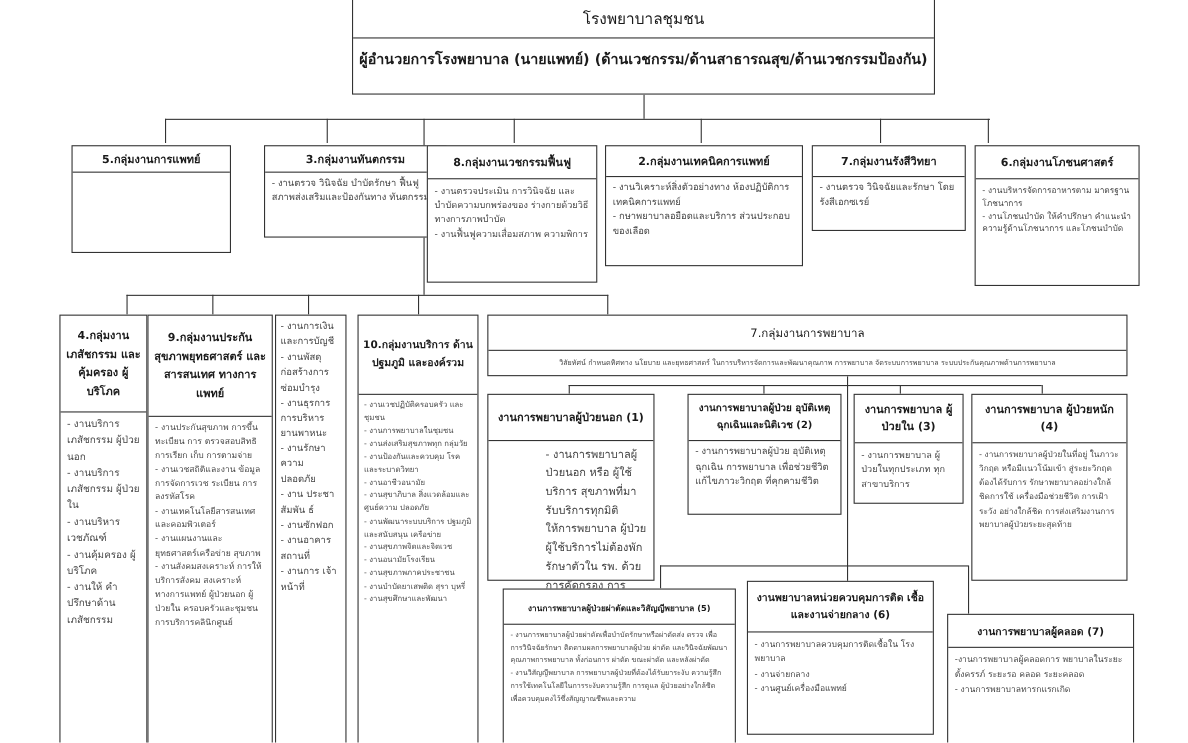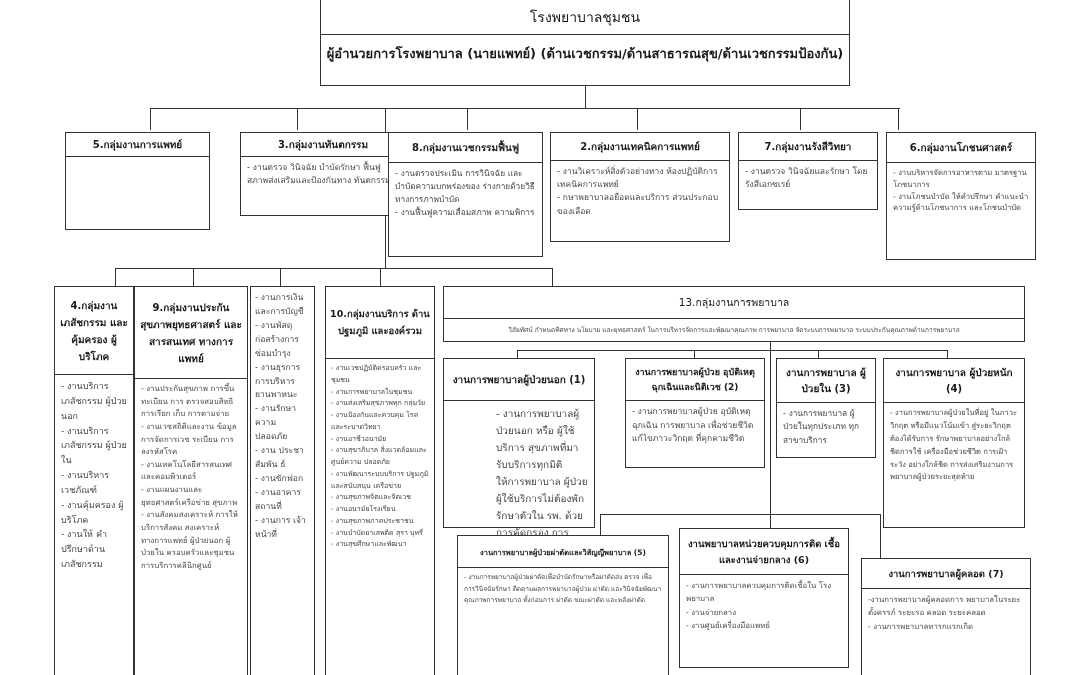--- a/index.html
+++ b/index.html
@@ -134,21 +134,21 @@
     <div>- งานพัฒนาระบบบริการ ปฐมภูมิและสนับสนุน เครือข่าย</div>
     <div>- งานสุขภาพจิตและจิตเวช</div>
     <div>- งานอนามัยโรงเรียน</div>
     <div>- งานสุขภาพภาคประชาชน</div>
     <div>- งานบำบัดยาเสพติด สุรา บุหรี่</div>
     <div>- งานสุขศึกษาและพัฒนา</div>
   </div>
 </div>
 
 <div class="box" style="left:443px;top:286px;width:582px;height:56px;">
-  <div class="hdr" style="height:32px;font-size:10.5px;font-weight:normal;">13.กลุ่มงานการพยาบาล</div>
+  <div class="hdr" style="height:32px;font-size:10.5px;font-weight:normal;">7.กลุ่มงานการพยาบาล</div>
   <div style="font-size:6.5px;text-align:center;padding:6px 4px;color:#444;white-space:nowrap;">วิสัยทัศน์ กำหนดทิศทาง นโยบาย และยุทธศาสตร์ ในการบริหารจัดการและพัฒนาคุณภาพ การพยาบาล จัดระบบการพยาบาล ระบบประกันคุณภาพด้านการพยาบาล</div>
 </div>
 
 <div class="box" style="left:443px;top:358px;width:152px;height:170px;">
   <div class="hdr" style="height:42px;font-size:10px;">งานการพยาบาลผู้ป่วยนอก (1)</div>
   <div class="body" style="font-size:10px;line-height:1.7;margin-left:46px;">
       <div>- งานการพยาบาลผู้ป่วยนอก หรือ ผู้ใช้บริการ สุขภาพที่มารับบริการทุกมิติให้การพยาบาล ผู้ป่วย ผู้ใช้บริการไม่ต้องพักรักษาตัวใน รพ. ด้วยการคัดกรอง การปฐมพยาบาล การตรวจ พิเศษ การให้คำปรึกษาและสุขภาพจิต งาน ตรวจสุขภาพ งานคลินิกพิเศษ งานโรคเรื้อรัง ศูนย์รับผู้ป่วย งานการส่งต่อ และการบริการ หน่วยปฐมพยาบาล</div>
     </div>
 </div>
 <div class="box" style="left:625px;top:358px;width:140px;height:110px;">
@@ -166,20 +166,21 @@
 <div class="box" style="left:883px;top:358px;width:142px;height:170px;">
   <div class="hdr" style="height:44px;font-size:10px;line-height:1.6;">งานการพยาบาล ผู้ป่วยหนัก (4)</div>
   <div class="body" style="font-size:7.5px;line-height:1.72;">
       <div>- งานการพยาบาลผู้ป่วยในที่อยู่ ในภาวะวิกฤต หรือมีแนวโน้มเข้า สู่ระยะวิกฤตต้องได้รับการ รักษาพยาบาลอย่างใกล้ชิดการใช้ เครื่องมือช่วยชีวิต การเฝ้าระวัง อย่างใกล้ชิด การส่งเสริมงานการ พยาบาลผู้ป่วยระยะสุดท้าย</div>
     </div>
 </div>
 <div class="box" style="left:457px;top:535px;width:212px;height:145px;">
   <div class="hdr" style="height:32px;font-size:7.5px;">งานการพยาบาลผู้ป่วยผ่าตัดและวิสัญญีพยาบาล (5)</div>
   <div class="body" style="font-size:6.5px;line-height:1.78;">
     <div>- งานการพยาบาลผู้ป่วยผ่าตัดเพื่อบำบัดรักษาหรือผ่าตัดส่ง ตรวจ เพื่อการวินิจฉัยรักษา ติดตามผลการพยาบาลผู้ป่วย ผ่าตัด และวินิจฉัยพัฒนาคุณภาพการพยาบาล ทั้งก่อนการ ผ่าตัด ขณะผ่าตัด และหลังผ่าตัด</div>
+    <div>- งานวิสัญญีพยาบาล การพยาบาลผู้ป่วยที่ต้องได้รับยาระงับ ความรู้สึก การใช้เทคโนโลยีในการระงับความรู้สึก การดูแล ผู้ป่วยอย่างใกล้ชิด เพื่อควบคุมคงไว้ซึ่งสัญญาณชีพและความ</div>
   </div>
 </div>
 <div class="box" style="left:679px;top:528px;width:170px;height:140px;">
   <div class="hdr" style="height:46px;font-size:9.5px;line-height:1.6;">งานพยาบาลหน่วยควบคุมการติด เชื้อและงานจ่ายกลาง (6)</div>
   <div class="body" style="font-size:7.8px;line-height:1.7;">
     <div>- งานการพยาบาลควบคุมการติดเชื้อใน โรงพยาบาล</div>
     <div>- งานจ่ายกลาง</div>
     <div>- งานศูนย์เครื่องมือแพทย์</div>
   </div>
 </div>

